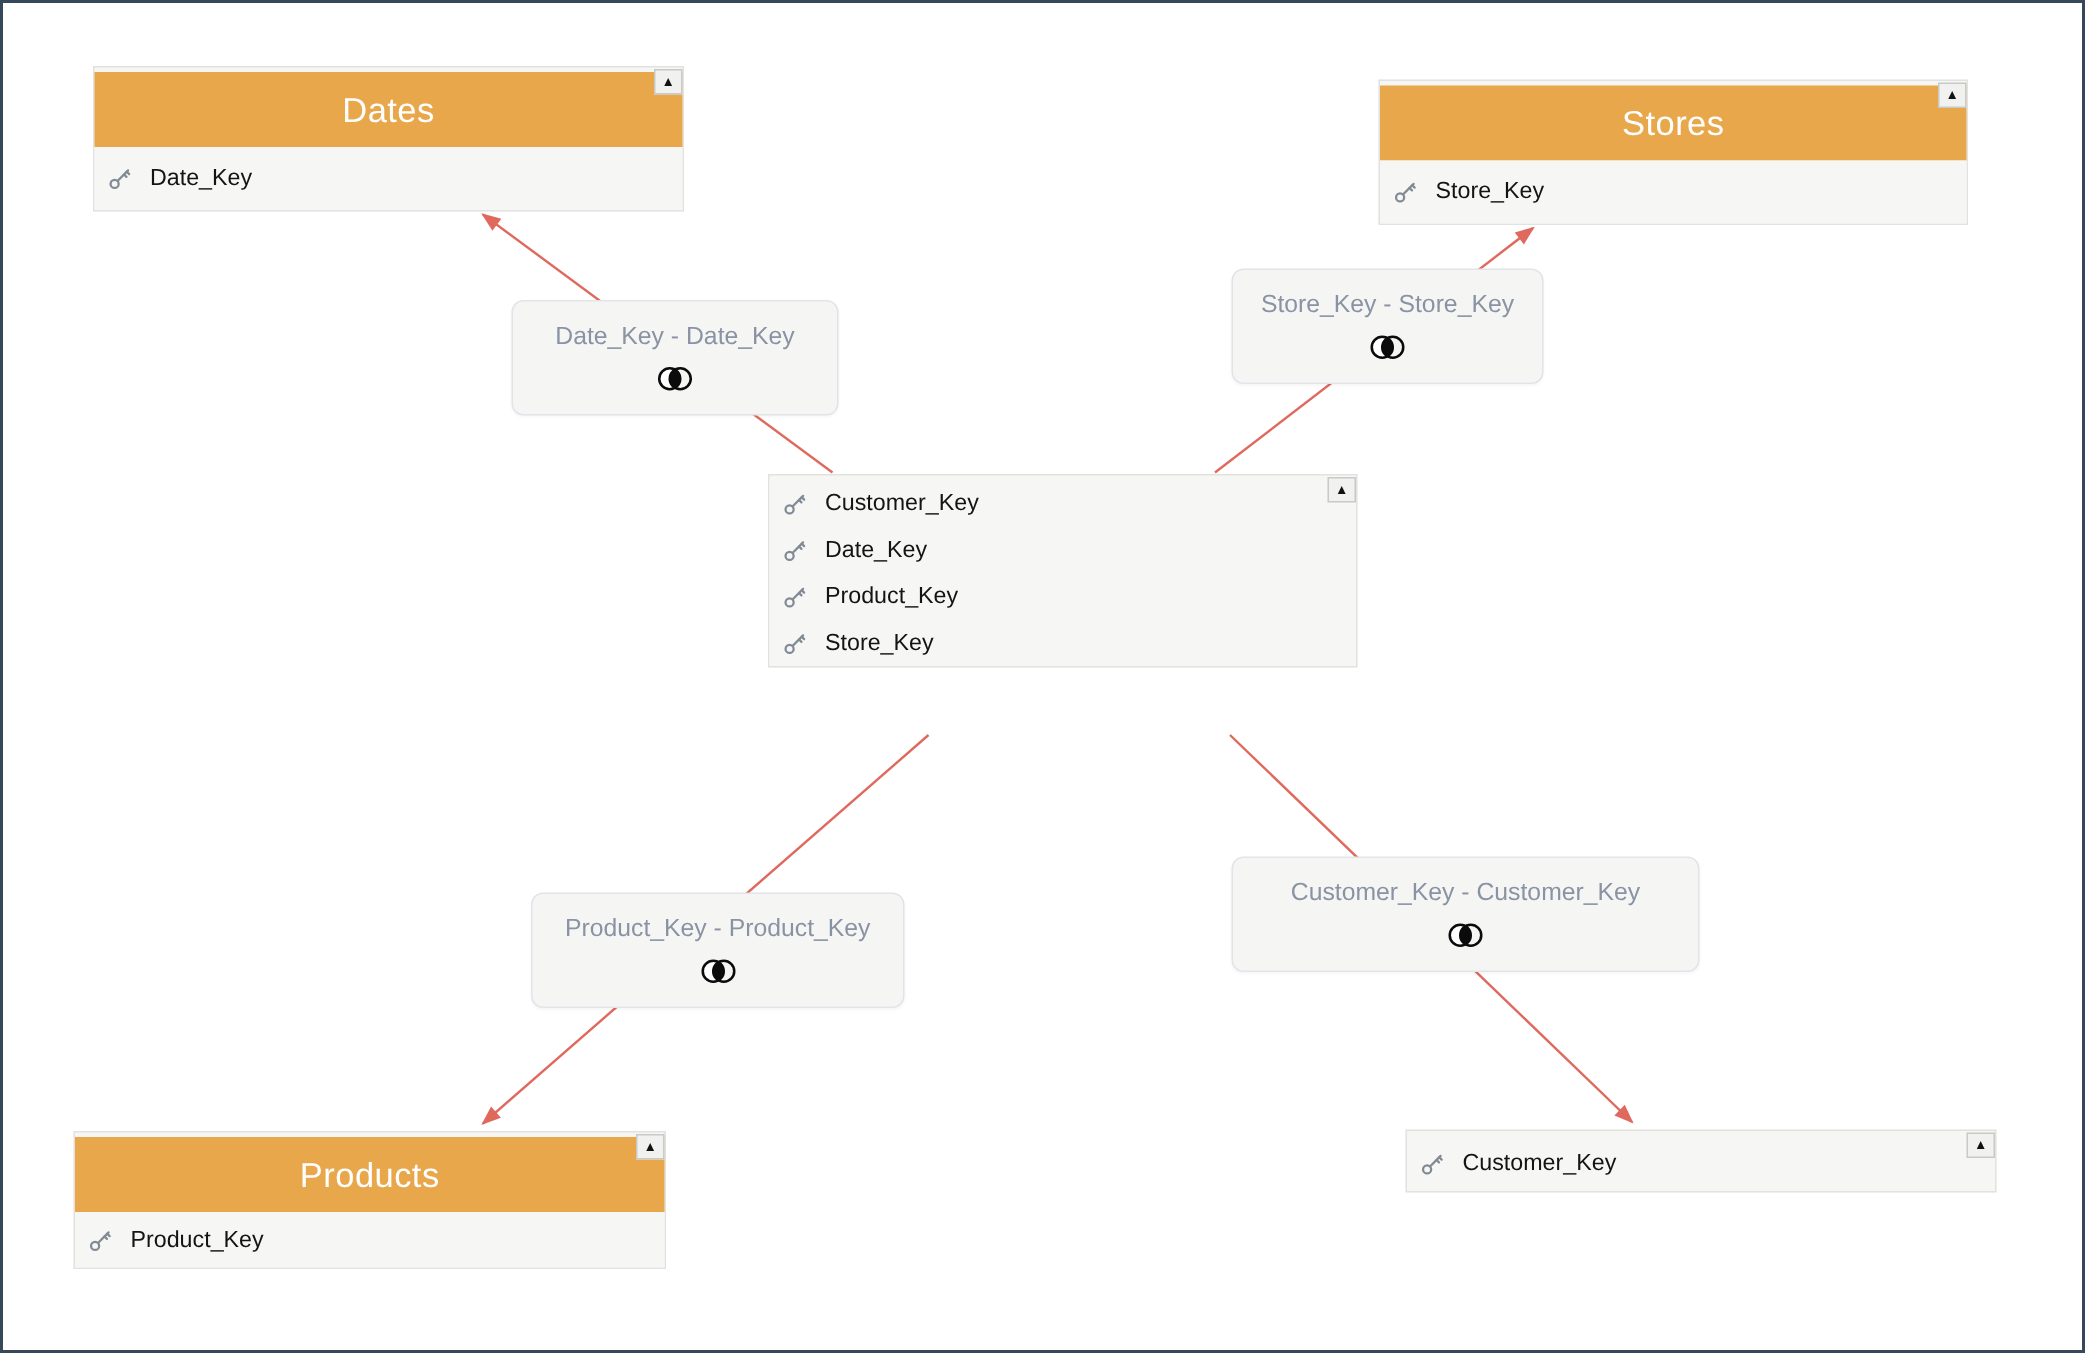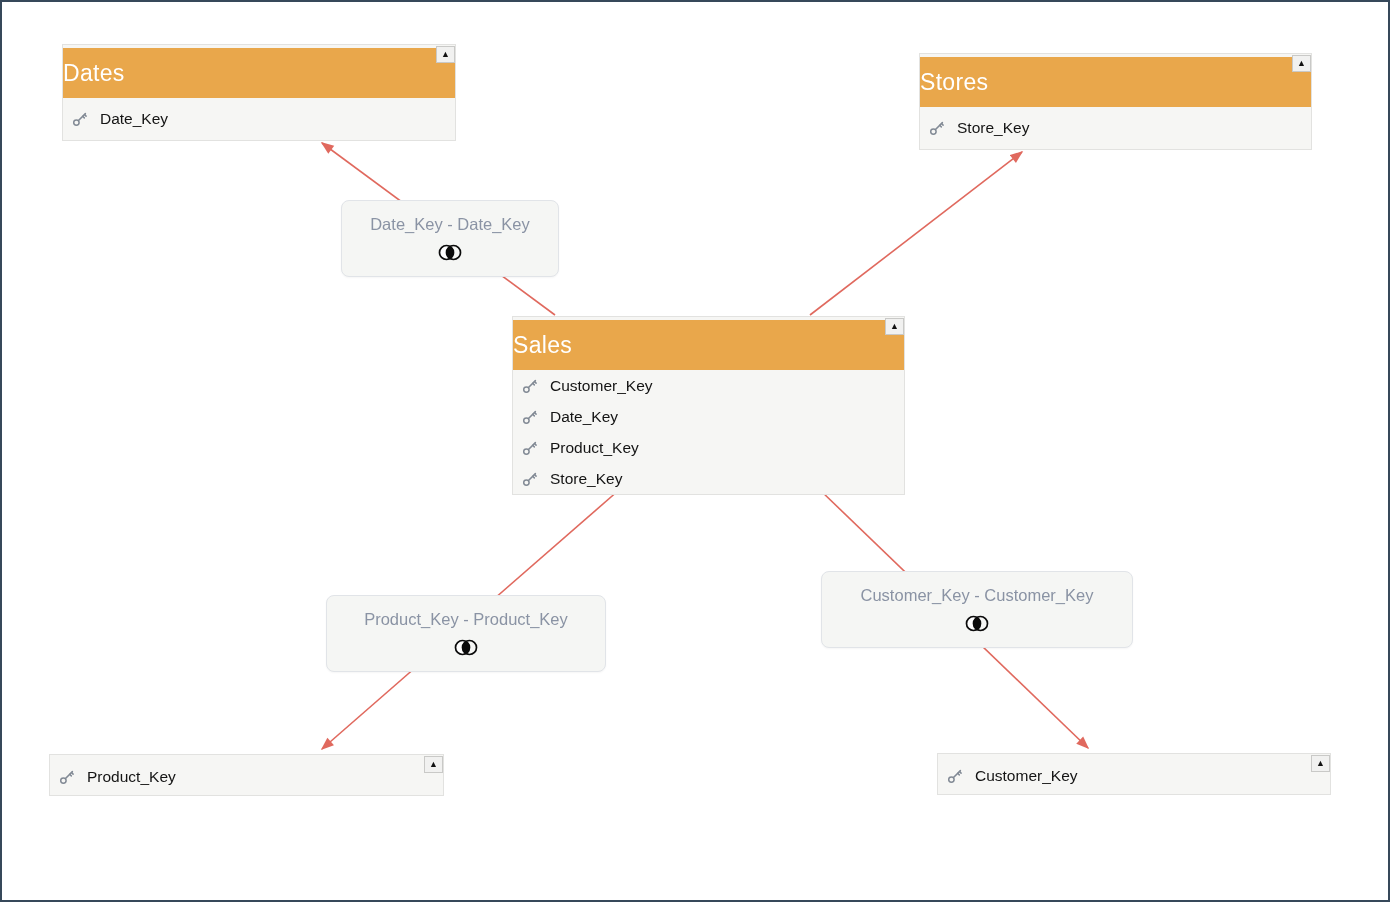--- a/index.html
+++ b/index.html
@@ -29,20 +29,21 @@
     z-index: 3;
     background: #f6f6f4;
     border: 1px solid #e2e2e0;
     padding-top: 3px;
   }
   .thead {
     background: #E9A74B;
     height: 50px;
     display: flex;
     align-items: center;
+    justify-content: center;
     cursor: move;
   }
   .thead .title {
     color: #ffffff;
     font-size: 23px;
     font-weight: 500;
     letter-spacing: 0.3px;
   }
   .collapse-btn {
     position: absolute;
@@ -100,21 +101,21 @@
   }
   .rel-label {
     color: #8A93A4;
     font-size: 16.5px;
     white-space: nowrap;
   }
   .join-icon { display: inline-flex; height: 19px; }
 
   .r-date     { left: 339px; top: 198px; width: 218px; }
   .r-store    { left: 819px; top: 177px; width: 208px; }
-  .r-product  { left: 324px; top: 593px; width: 280px; justify-content: center; }
+  .r-product  { left: 352px; top: 593px; width: 249px; justify-content: center; }
   .r-customer { left: 819px; top: 569px; width: 312px; }
 </style>
 </head>
 <body>
 
 <div class="canvas">
 
   <svg class="edges">
     <defs>
       <marker id="arrowhead" viewBox="0 0 14 11" markerWidth="14" markerHeight="11" refX="12" refY="5.5" orient="auto" markerUnits="userSpaceOnUse">
@@ -165,81 +166,81 @@
               <path d="M10.7 5.3 L12.3 6.9"></path>
               <path d="M12.5 3.5 L14.1 5.1"></path>
             </g>
           </svg>
       </span>
       <span>Store_Key</span>
     </div>
   </div>
 
   <div class="table t-sales">
+    <button class="collapse-btn">
+      <span>▲</span>
+    </button>
+    <div class="trow">
+      <span class="key-icon">
+        <svg viewBox="0 0 16 16" width="16" height="16">
+            <g stroke="#828A95" stroke-width="1.5" fill="none" stroke-linecap="round">
+              <circle cx="4.4" cy="11.6" r="2.7"></circle>
+              <path d="M6.5 9.5 L13.4 2.6"></path>
+              <path d="M10.7 5.3 L12.3 6.9"></path>
+              <path d="M12.5 3.5 L14.1 5.1"></path>
+            </g>
+          </svg>
+      </span>
+      <span>Customer_Key</span>
+    </div>
+    <div class="trow">
+      <span class="key-icon">
+        <svg viewBox="0 0 16 16" width="16" height="16">
+            <g stroke="#828A95" stroke-width="1.5" fill="none" stroke-linecap="round">
+              <circle cx="4.4" cy="11.6" r="2.7"></circle>
+              <path d="M6.5 9.5 L13.4 2.6"></path>
+              <path d="M10.7 5.3 L12.3 6.9"></path>
+              <path d="M12.5 3.5 L14.1 5.1"></path>
+            </g>
+          </svg>
+      </span>
+      <span>Date_Key</span>
+    </div>
+    <div class="trow">
+      <span class="key-icon">
+        <svg viewBox="0 0 16 16" width="16" height="16">
+            <g stroke="#828A95" stroke-width="1.5" fill="none" stroke-linecap="round">
+              <circle cx="4.4" cy="11.6" r="2.7"></circle>
+              <path d="M6.5 9.5 L13.4 2.6"></path>
+              <path d="M10.7 5.3 L12.3 6.9"></path>
+              <path d="M12.5 3.5 L14.1 5.1"></path>
+            </g>
+          </svg>
+      </span>
+      <span>Product_Key</span>
+    </div>
+    <div class="trow">
+      <span class="key-icon">
+        <svg viewBox="0 0 16 16" width="16" height="16">
+            <g stroke="#828A95" stroke-width="1.5" fill="none" stroke-linecap="round">
+              <circle cx="4.4" cy="11.6" r="2.7"></circle>
+              <path d="M6.5 9.5 L13.4 2.6"></path>
+              <path d="M10.7 5.3 L12.3 6.9"></path>
+              <path d="M12.5 3.5 L14.1 5.1"></path>
+            </g>
+          </svg>
+      </span>
+      <span>Store_Key</span>
+    </div>
+  </div>
+
+  <div class="table t-products">
     <div class="thead">
-      <span class="title">Sales</span>
-    </div>
-    <button class="collapse-btn">
-      <span>▲</span>
-    </button>
-    <div class="trow">
-      <span class="key-icon">
-        <svg viewBox="0 0 16 16" width="16" height="16">
-            <g stroke="#828A95" stroke-width="1.5" fill="none" stroke-linecap="round">
-              <circle cx="4.4" cy="11.6" r="2.7"></circle>
-              <path d="M6.5 9.5 L13.4 2.6"></path>
-              <path d="M10.7 5.3 L12.3 6.9"></path>
-              <path d="M12.5 3.5 L14.1 5.1"></path>
-            </g>
-          </svg>
-      </span>
-      <span>Customer_Key</span>
-    </div>
-    <div class="trow">
-      <span class="key-icon">
-        <svg viewBox="0 0 16 16" width="16" height="16">
-            <g stroke="#828A95" stroke-width="1.5" fill="none" stroke-linecap="round">
-              <circle cx="4.4" cy="11.6" r="2.7"></circle>
-              <path d="M6.5 9.5 L13.4 2.6"></path>
-              <path d="M10.7 5.3 L12.3 6.9"></path>
-              <path d="M12.5 3.5 L14.1 5.1"></path>
-            </g>
-          </svg>
-      </span>
-      <span>Date_Key</span>
-    </div>
-    <div class="trow">
-      <span class="key-icon">
-        <svg viewBox="0 0 16 16" width="16" height="16">
-            <g stroke="#828A95" stroke-width="1.5" fill="none" stroke-linecap="round">
-              <circle cx="4.4" cy="11.6" r="2.7"></circle>
-              <path d="M6.5 9.5 L13.4 2.6"></path>
-              <path d="M10.7 5.3 L12.3 6.9"></path>
-              <path d="M12.5 3.5 L14.1 5.1"></path>
-            </g>
-          </svg>
-      </span>
-      <span>Product_Key</span>
-    </div>
-    <div class="trow">
-      <span class="key-icon">
-        <svg viewBox="0 0 16 16" width="16" height="16">
-            <g stroke="#828A95" stroke-width="1.5" fill="none" stroke-linecap="round">
-              <circle cx="4.4" cy="11.6" r="2.7"></circle>
-              <path d="M6.5 9.5 L13.4 2.6"></path>
-              <path d="M10.7 5.3 L12.3 6.9"></path>
-              <path d="M12.5 3.5 L14.1 5.1"></path>
-            </g>
-          </svg>
-      </span>
-      <span>Store_Key</span>
-    </div>
-  </div>
-
-  <div class="table t-products">
+      <span class="title">Products</span>
+    </div>
     <button class="collapse-btn">
       <span>▲</span>
     </button>
     <div class="trow">
       <span class="key-icon">
         <svg viewBox="0 0 16 16" width="16" height="16">
             <g stroke="#828A95" stroke-width="1.5" fill="none" stroke-linecap="round">
               <circle cx="4.4" cy="11.6" r="2.7"></circle>
               <path d="M6.5 9.5 L13.4 2.6"></path>
               <path d="M10.7 5.3 L12.3 6.9"></path>
@@ -274,20 +275,30 @@
     <div class="rel-label">Date_Key - Date_Key</div>
     <span class="join-icon">
       <svg viewBox="0 0 28 19" width="28" height="19">
           <circle cx="10.5" cy="9.5" r="7" fill="#ffffff" stroke="#0b0b0b" stroke-width="1.7"></circle>
           <circle cx="17.5" cy="9.5" r="7" fill="none" stroke="#0b0b0b" stroke-width="1.7"></circle>
           <path d="M14 3.4 A 7 7 0 0 1 14 15.6 A 7 7 0 0 1 14 3.4 Z" fill="#0b0b0b"></path>
         </svg>
     </span>
   </div>
 
+  <div class="rel r-store">
+    <div class="rel-label">Store_Key - Store_Key</div>
+    <span class="join-icon">
+      <svg viewBox="0 0 28 19" width="28" height="19">
+          <circle cx="10.5" cy="9.5" r="7" fill="#ffffff" stroke="#0b0b0b" stroke-width="1.7"></circle>
+          <circle cx="17.5" cy="9.5" r="7" fill="none" stroke="#0b0b0b" stroke-width="1.7"></circle>
+          <path d="M14 3.4 A 7 7 0 0 1 14 15.6 A 7 7 0 0 1 14 3.4 Z" fill="#0b0b0b"></path>
+        </svg>
+    </span>
+  </div>
 
   <div class="rel r-product">
     <div class="rel-label">Product_Key - Product_Key</div>
     <span class="join-icon">
       <svg viewBox="0 0 28 19" width="28" height="19">
           <circle cx="10.5" cy="9.5" r="7" fill="#ffffff" stroke="#0b0b0b" stroke-width="1.7"></circle>
           <circle cx="17.5" cy="9.5" r="7" fill="none" stroke="#0b0b0b" stroke-width="1.7"></circle>
           <path d="M14 3.4 A 7 7 0 0 1 14 15.6 A 7 7 0 0 1 14 3.4 Z" fill="#0b0b0b"></path>
         </svg>
     </span>

